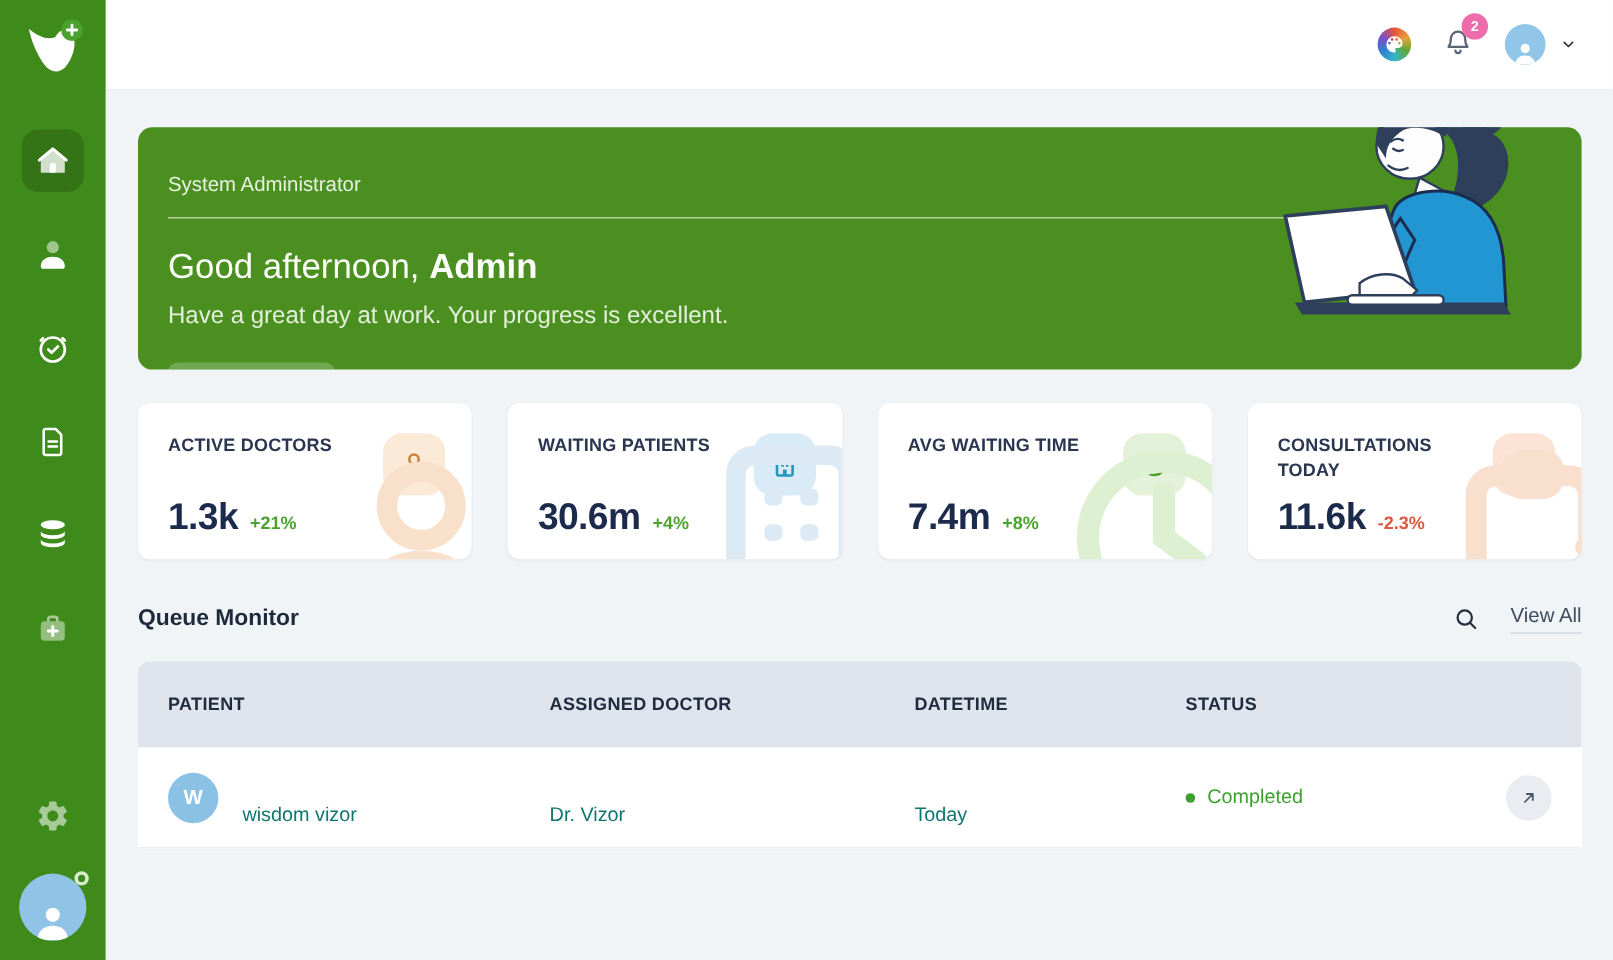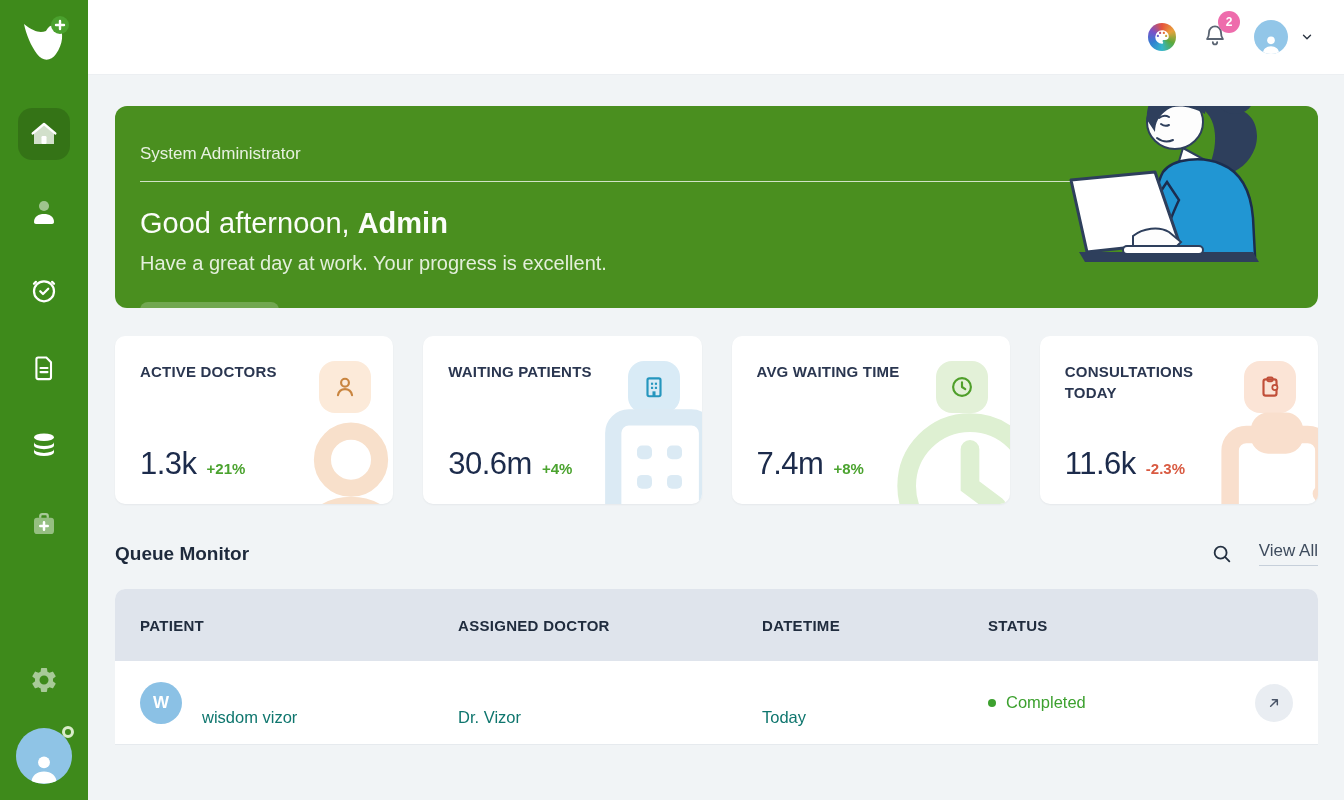--- a/index.html
+++ b/index.html
@@ -50,31 +50,31 @@
   .banner-line { margin-top:17px; width:946px; height:1px; background:rgba(255,255,255,0.75); }
   .banner-greet { margin-top:25px; font-size:29px; color:#fbfdf9; font-weight:400; }
   .banner-greet b { font-weight:700; }
   .banner-msg { margin-top:12px; font-size:20px; color:#e3efdb; }
   .banner-btn { margin-top:27px; display:inline-block; background:rgba(255,255,255,0.22);
     color:#eef6e9; font-size:17px; padding:11px 25px; border:none; border-radius:8px; cursor:pointer; }
   .illus { position:absolute; right:40px; bottom:26px; }
 
   
   .stats-row { display:flex; gap:30px; margin-top:28px; }
-  .stat-card { flex:1; height:168px; background:#fff; border-radius:10px;
+  .stat-card { flex:1; height:130px; background:#fff; border-radius:10px;
     padding:25px 22px 22px 25px; position:relative; overflow:hidden;
     display:flex; flex-direction:column; justify-content:space-between;
     box-shadow:0 1px 2px rgba(16,24,40,0.05); }
   .stat-top { display:flex; justify-content:space-between; align-items:flex-start; }
   .stat-label { font-size:15px; font-weight:700; color:#2a3650; letter-spacing:.2px;
     line-height:1.4; max-width:165px; }
   .chip { width:52px; height:52px; border-radius:16px; display:flex;
     align-items:center; justify-content:center; flex:0 0 auto; }
   .stat-bottom { display:flex; align-items:baseline; gap:10px; position:relative; z-index:2; }
-  .stat-value { font-size:31px; font-weight:400; color:#1c2b4b; letter-spacing:-0.5px; }
+  .stat-value { font-size:31px; font-weight:700; color:#1c2b4b; letter-spacing:-0.5px; }
   .stat-delta { font-size:15px; font-weight:600; color:#4ba32f; }
   .stat-delta.down { color:#d95a41; }
   .watermark { position:absolute; pointer-events:none; z-index:1; }
 
   
   .queue-head { display:flex; justify-content:space-between; align-items:center; margin-top:37px; }
   .queue-title { font-size:19px; font-weight:700; color:#1e2a3c; }
   .queue-tools { display:flex; align-items:center; gap:26px; }
   .view-all { font-size:17px; color:#3f4c5e; padding-bottom:4px;
     border-bottom:1px solid #c6cfda; cursor:pointer; }

